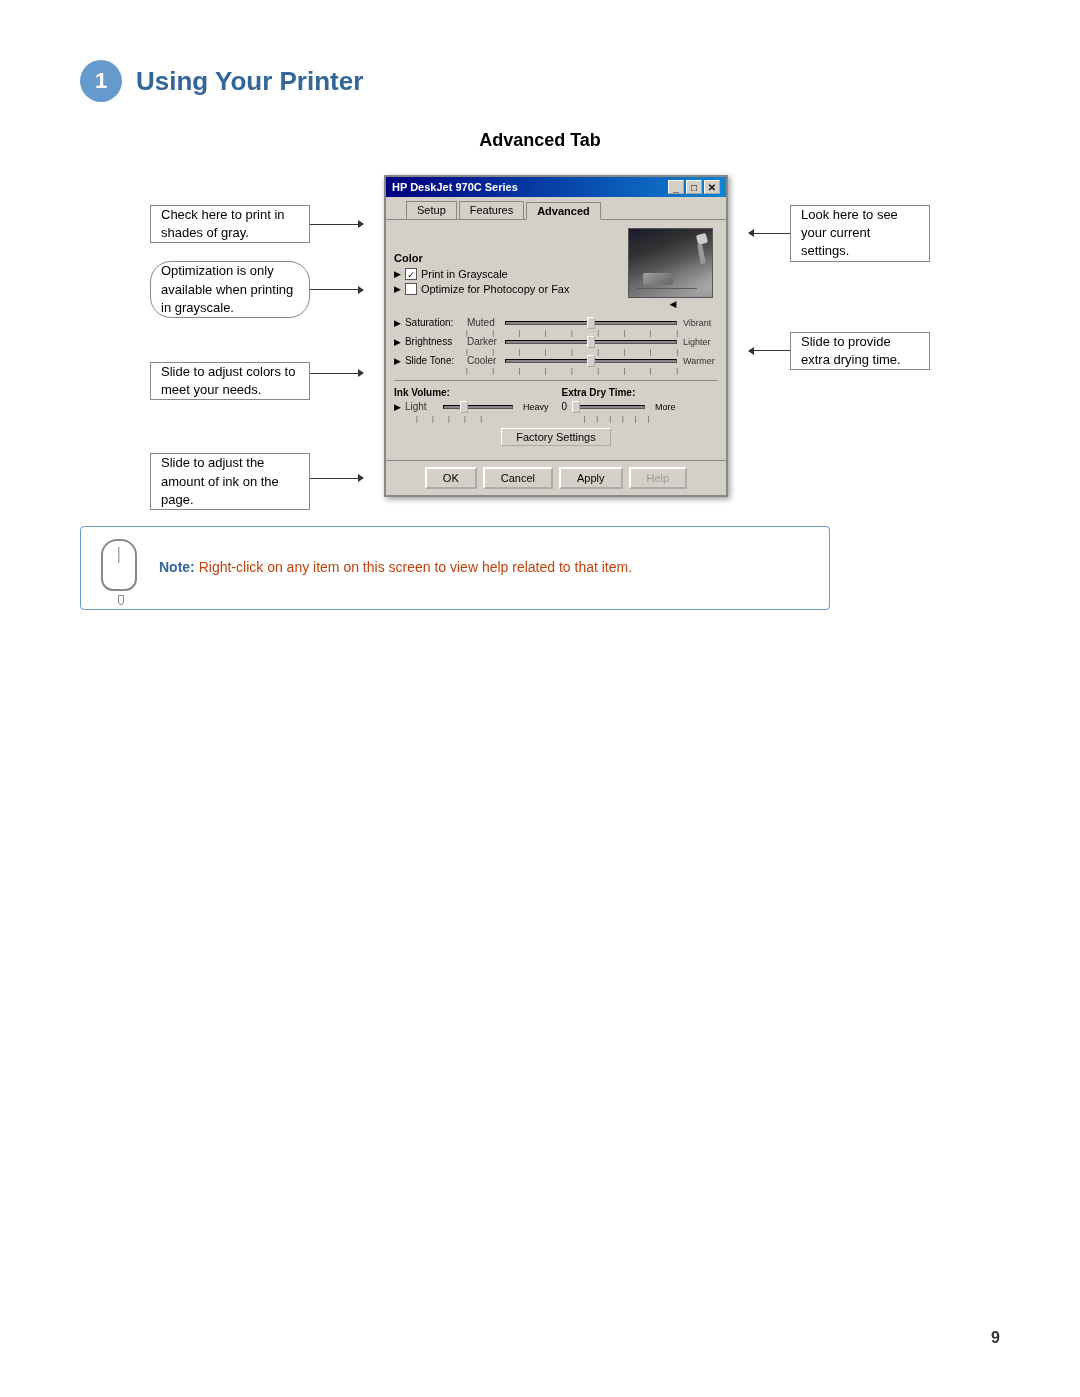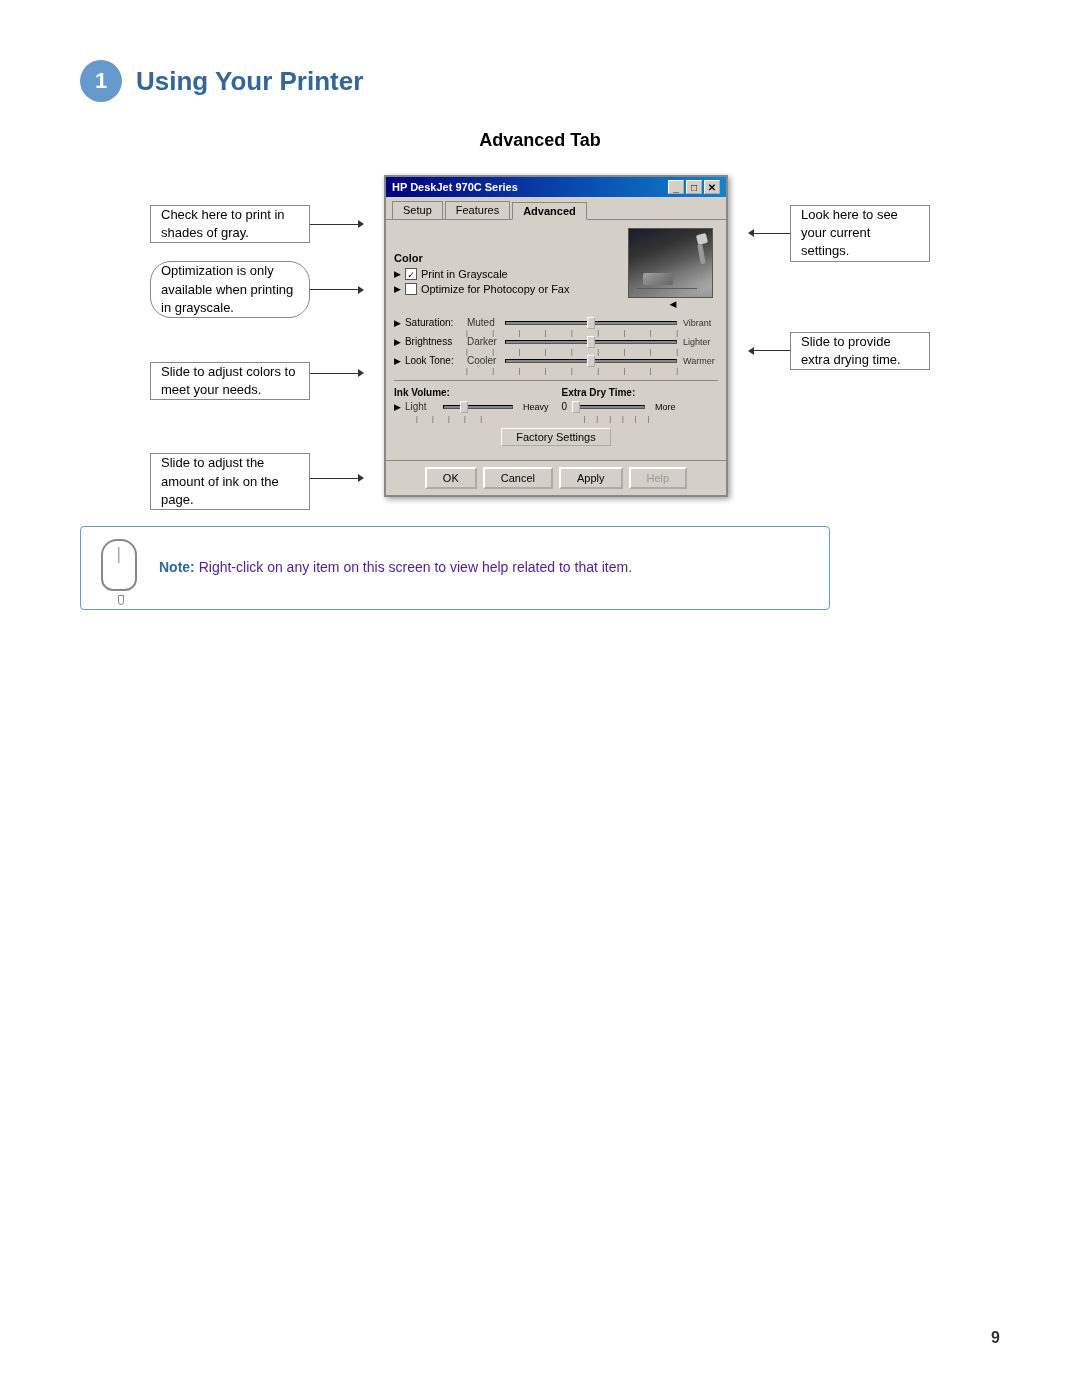--- a/index.html
+++ b/index.html
@@ -110,21 +110,21 @@
       height: 14px;
       display: flex;
       align-items: center;
       justify-content: center;
       cursor: pointer;
     }
 
     .win-tabs {
       display: flex;
       border-bottom: 1px solid #888;
-      padding: 4px 6px 0;
+      padding: 4px 20px 0;
       gap: 2px;
       background: #d4d0c8;
     }
 
     .win-tab {
       padding: 2px 10px;
       border: 1px solid #888;
       border-bottom: none;
       background: #d4d0c8;
       font-size: 11px;
@@ -331,21 +331,21 @@
       color: #000;
       line-height: 1.5;
     }
 
     .note-text .note-label {
       font-weight: bold;
       color: #336699;
     }
 
     .note-text .note-body {
-      color: #4c1d95;
+      color: #c2410c;
     }
 
     
     .page-number {
       position: absolute;
       bottom: 50px;
       right: 80px;
       font-size: 16px;
       font-weight: bold;
       color: #333;
@@ -540,21 +540,21 @@
               <span>|</span>
               <span>|</span>
               <span>|</span>
               <span>|</span>
               <span>|</span>
               <span>|</span>
           </div>
 
           <div class="slider-row">
             <span style="font-size:9px;">▶</span>
-            <span class="slider-label">Look Tone:</span>
+            <span class="slider-label">Slide Tone:</span>
             <span class="slider-left-label">Cooler</span>
             <div class="slider-track">
               <div class="slider-thumb"></div>
             </div>
             <span class="slider-right-label">Warmer</span>
           </div>
           <div class="tick-marks" style="margin-left:70px;margin-right:38px;margin-top:-4px;font-size:7px;">
             <span>|</span>
               <span>|</span>
               <span>|</span>

